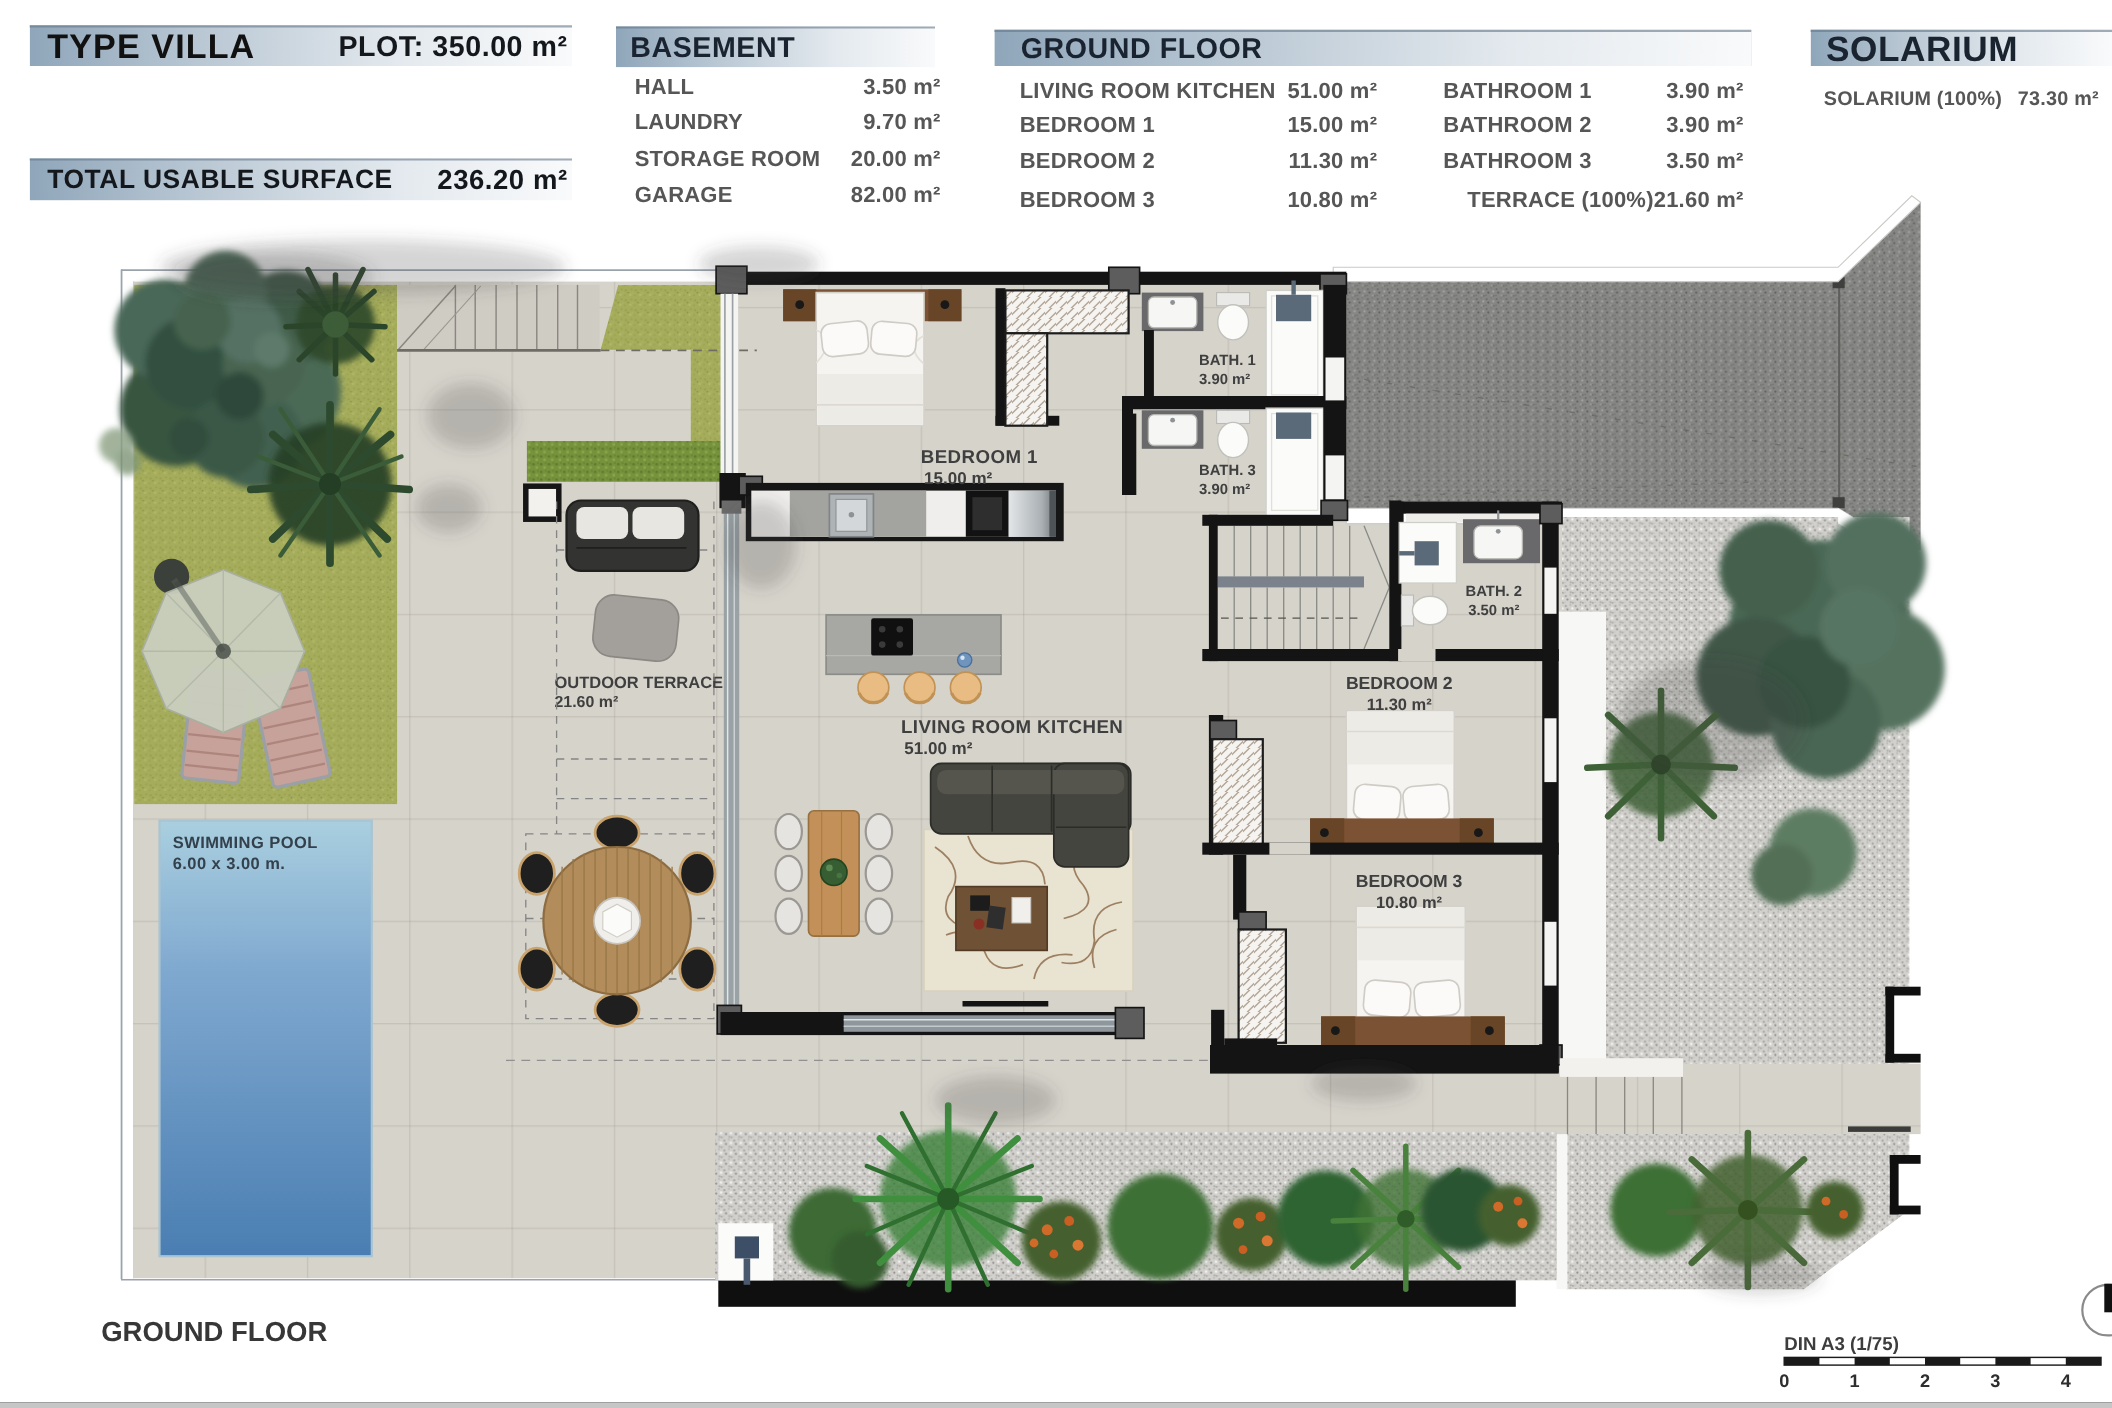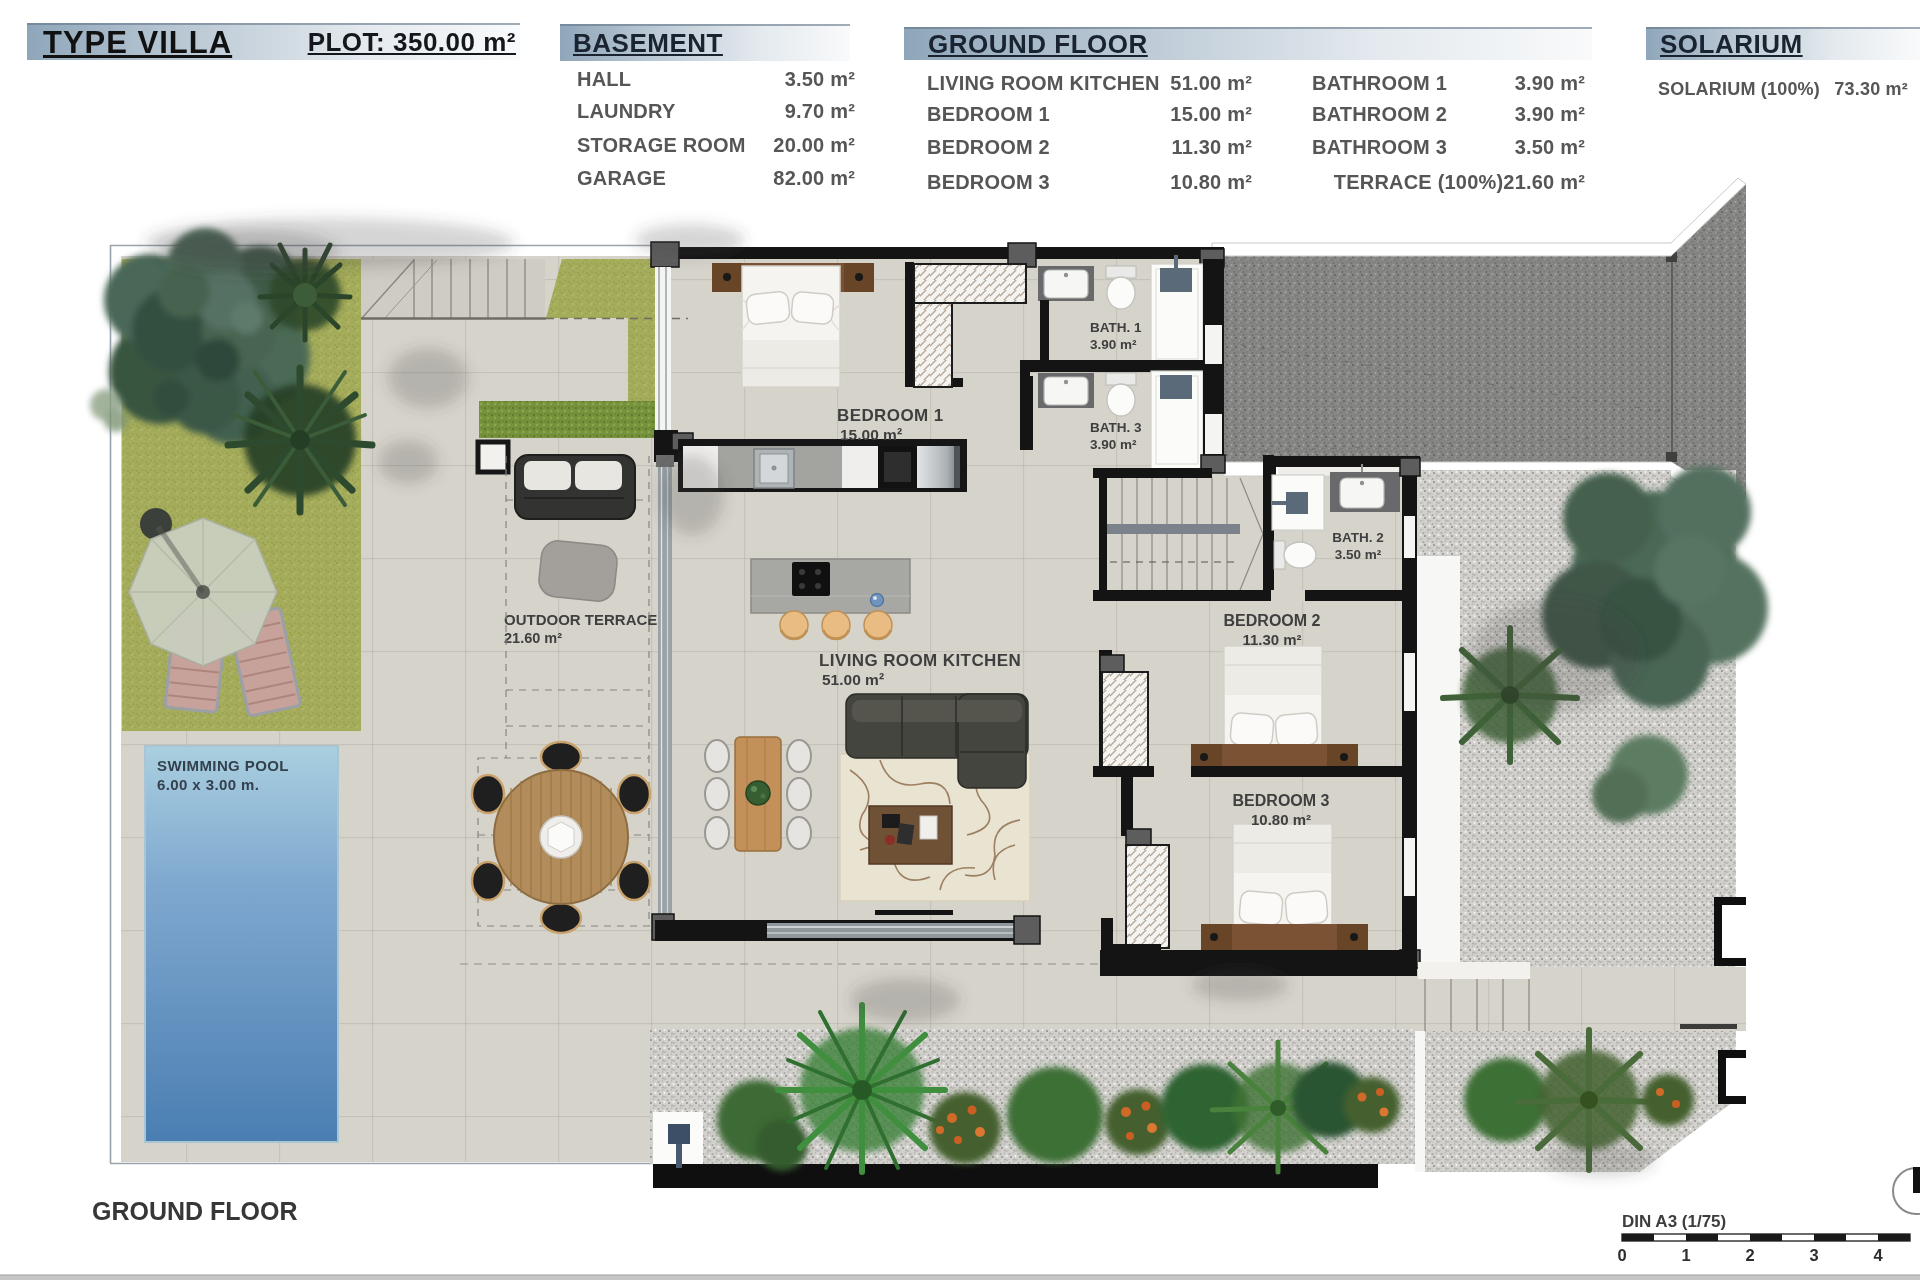--- a/index.html
+++ b/index.html
@@ -2,32 +2,36 @@
 <html><head>
 <meta charset="utf-8">
 <style>
   html,body{margin:0;padding:0;background:#ffffff;width:1920px;height:1280px;overflow:hidden;
     font-family:"Liberation Sans", sans-serif;}
   #page{position:relative;width:1920px;height:1280px;background:#fff;}
   .bar{position:absolute;background:linear-gradient(90deg,#8fa6ba 0%,#bac8d4 32%,#e3e9ee 68%,#f9fafb 100%);
     border-top:2px solid rgba(100,118,136,.6);display:flex;align-items:center;}
   .row{position:absolute;display:flex;justify-content:space-between;align-items:center;white-space:nowrap;
     color:#565656;font-weight:bold;font-size:20px;letter-spacing:.2px;}
-  .hdr{color:#1c2430;font-weight:bold;letter-spacing:.5px;text-decoration:underline;}
+  .hdr{color:#1c2430;font-weight:bold;letter-spacing:.5px;}
 </style>
 </head>
 <body>
 <div id="page">
 
   <div class="bar" style="left:27px;top:23px;width:493px;height:35px;">
     <span class="hdr" style="font-size:31px;font-weight:900;letter-spacing:1px;margin-left:16px;color:#111;">TYPE VILLA</span>
     <span class="hdr" style="font-size:26px;margin-left:auto;margin-right:4px;color:#14181d;">PLOT: 350.00 m²</span>
   </div>
 
 
+  <div class="bar" style="left:27px;top:144px;width:493px;height:36px;">
+    <span class="hdr" style="font-size:24px;margin-left:16px;color:#14181d;">TOTAL USABLE SURFACE</span>
+    <span class="hdr" style="font-size:25px;margin-left:auto;margin-right:4px;color:#14181d;">236.20 m²</span>
+  </div>
 
   <div class="bar" style="left:560px;top:24px;width:290px;height:35px;">
     <span class="hdr" style="font-size:26px;margin-left:13px;color:#1a2330;">BASEMENT</span>
   </div>
   <div class="row" style="left:577px;top:68px;width:278px;">HALL<span>3.50 m²</span></div>
   <div class="row" style="left:577px;top:100px;width:278px;">LAUNDRY<span>9.70 m²</span></div>
   <div class="row" style="left:577px;top:134px;width:278px;">STORAGE ROOM<span>20.00 m²</span></div>
   <div class="row" style="left:577px;top:167px;width:278px;">GARAGE<span>82.00 m²</span></div>
 
   <div class="bar" style="left:904px;top:27px;width:688px;height:31px;">
@@ -36,21 +40,21 @@
   <div class="row" style="left:927px;top:72px;width:325px;">LIVING ROOM KITCHEN<span>51.00 m²</span></div>
   <div class="row" style="left:927px;top:103px;width:325px;">BEDROOM 1<span>15.00 m²</span></div>
   <div class="row" style="left:927px;top:136px;width:325px;">BEDROOM 2<span>11.30 m²</span></div>
   <div class="row" style="left:927px;top:171px;width:325px;">BEDROOM 3<span>10.80 m²</span></div>
   <div class="row" style="left:1312px;top:72px;width:273px;">BATHROOM 1<span>3.90 m²</span></div>
   <div class="row" style="left:1312px;top:103px;width:273px;">BATHROOM 2<span>3.90 m²</span></div>
   <div class="row" style="left:1312px;top:136px;width:273px;">BATHROOM 3<span>3.50 m²</span></div>
   <div class="row" style="left:1312px;top:171px;width:273px;justify-content:flex-end;">TERRACE (100%)<span>21.60 m²</span></div>
 
   <div class="bar" style="left:1646px;top:27px;width:274px;height:31px;">
-    <span class="hdr" style="font-size:26px;margin-left:14px;color:#1a2330;">SOLARIUM</span>
+    <span class="hdr" style="font-size:32px;margin-left:14px;color:#1a2330;">SOLARIUM</span>
   </div>
   <div class="row" style="left:1658px;top:79px;width:250px;font-size:18px;">SOLARIUM (100%)<span>73.30 m²</span></div>
 
   <div style="position:absolute;left:92px;top:1197px;font-size:25px;font-weight:bold;color:#373737;letter-spacing:0px;">GROUND FLOOR</div>
 
   <div style="position:absolute;left:1622px;top:1212px;font-size:17px;font-weight:bold;color:#3d3d3d;">DIN A3 (1/75)</div>
 
   <svg width="1920" height="1280" viewBox="0 0 1920 1280" style="position:absolute;left:0;top:0;" xmlns="http://www.w3.org/2000/svg">
     <defs>
       <pattern id="pave" width="93" height="93" patternUnits="userSpaceOnUse">

